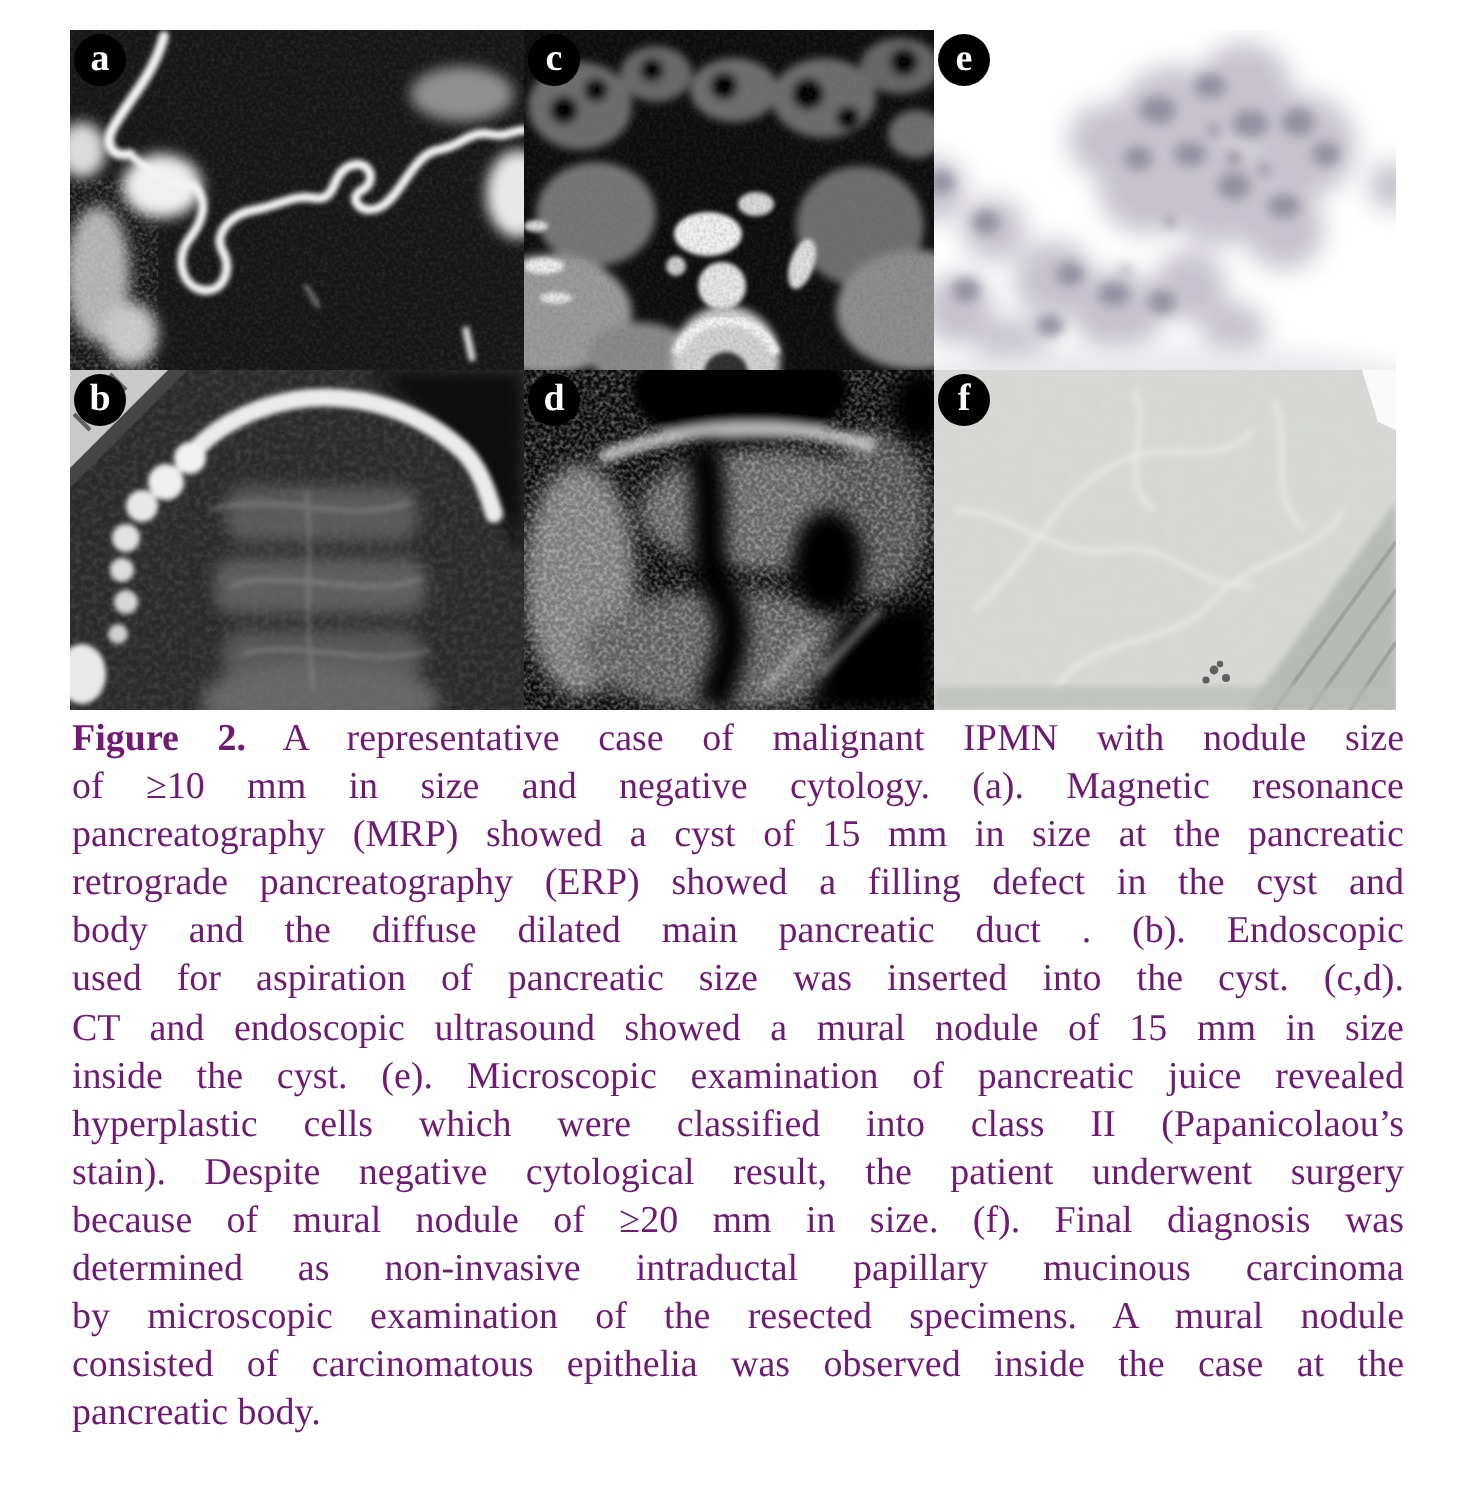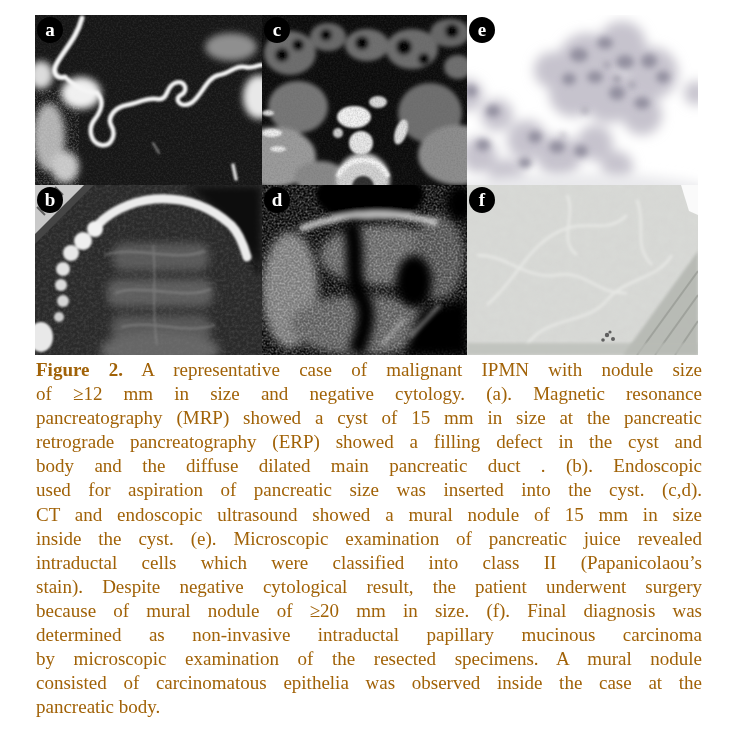--- a/index.html
+++ b/index.html
@@ -10,21 +10,21 @@
   .panel svg{display:block;width:100%;height:100%;}
   .plabel{position:absolute;left:2px;top:2px;width:26px;height:26px;border-radius:50%;
           background:#000;color:#fff;font-weight:bold;font-size:19px;line-height:25px;
           text-align:center;font-family:"Liberation Serif",serif;}
   .p-a{left:0;top:0;width:227px;height:170px;}
   .p-b{left:0;top:170px;width:227px;height:170px;}
   .p-c{left:227px;top:0;width:205px;height:170px;}
   .p-d{left:227px;top:170px;width:205px;height:170px;}
   .p-e{left:432px;top:0;width:231px;height:170px;}
   .p-f{left:432px;top:170px;width:231px;height:170px;}
-  .caption{position:absolute;left:36px;top:358px;width:666px;color:#a16207;font-size:19px;}
+  .caption{position:absolute;left:36px;top:358px;width:666px;color:#701a75;font-size:19px;}
   .cap-line{text-align:justify;text-align-last:justify;line-height:24.1px;overflow:hidden;max-height:24.1px;}
   .cap-line.last{text-align-last:left;}
   .cap-line b{font-weight:bold;}
 </style>
 </head>
 <body>
 
 <div class="page">
 
   <div class="panels">
@@ -303,28 +303,28 @@
         </g>
         <polygon points="214,0 231,0 231,30 222,26" fill="#fafafa"></polygon>
       </svg>
       <div class="plabel">f</div>
     </div>
 
   </div>
 
   <div class="caption">
     <div class="cap-line"><b>Figure 2.</b> <span>A representative case of malignant IPMN with nodule size</span></div>
-    <div class="cap-line">of ≥12 mm in size and negative cytology. (a). Magnetic resonance</div>
+    <div class="cap-line">of ≥10 mm in size and negative cytology. (a). Magnetic resonance</div>
     <div class="cap-line">pancreatography (MRP) showed a cyst of 15 mm in size at the pancreatic</div>
     <div class="cap-line">retrograde pancreatography (ERP) showed a filling defect in the cyst and</div>
     <div class="cap-line">body and the diffuse dilated main pancreatic duct . (b). Endoscopic</div>
     <div class="cap-line">used for aspiration of pancreatic size was inserted into the cyst. (c,d).</div>
     <div class="cap-line">CT and endoscopic ultrasound showed a mural nodule of 15 mm in size</div>
     <div class="cap-line">inside the cyst. (e). Microscopic examination of pancreatic juice revealed</div>
-    <div class="cap-line">intraductal cells which were classified into class II (Papanicolaou’s</div>
+    <div class="cap-line">hyperplastic cells which were classified into class II (Papanicolaou’s</div>
     <div class="cap-line">stain). Despite negative cytological result, the patient underwent surgery</div>
     <div class="cap-line">because of mural nodule of ≥20 mm in size. (f). Final diagnosis was</div>
     <div class="cap-line">determined as non-invasive intraductal papillary mucinous carcinoma</div>
     <div class="cap-line">by microscopic examination of the resected specimens. A mural nodule</div>
     <div class="cap-line">consisted of carcinomatous epithelia was observed inside the case at the</div>
     <div class="cap-line last">pancreatic body.</div>
   </div>
 
 </div>
 

